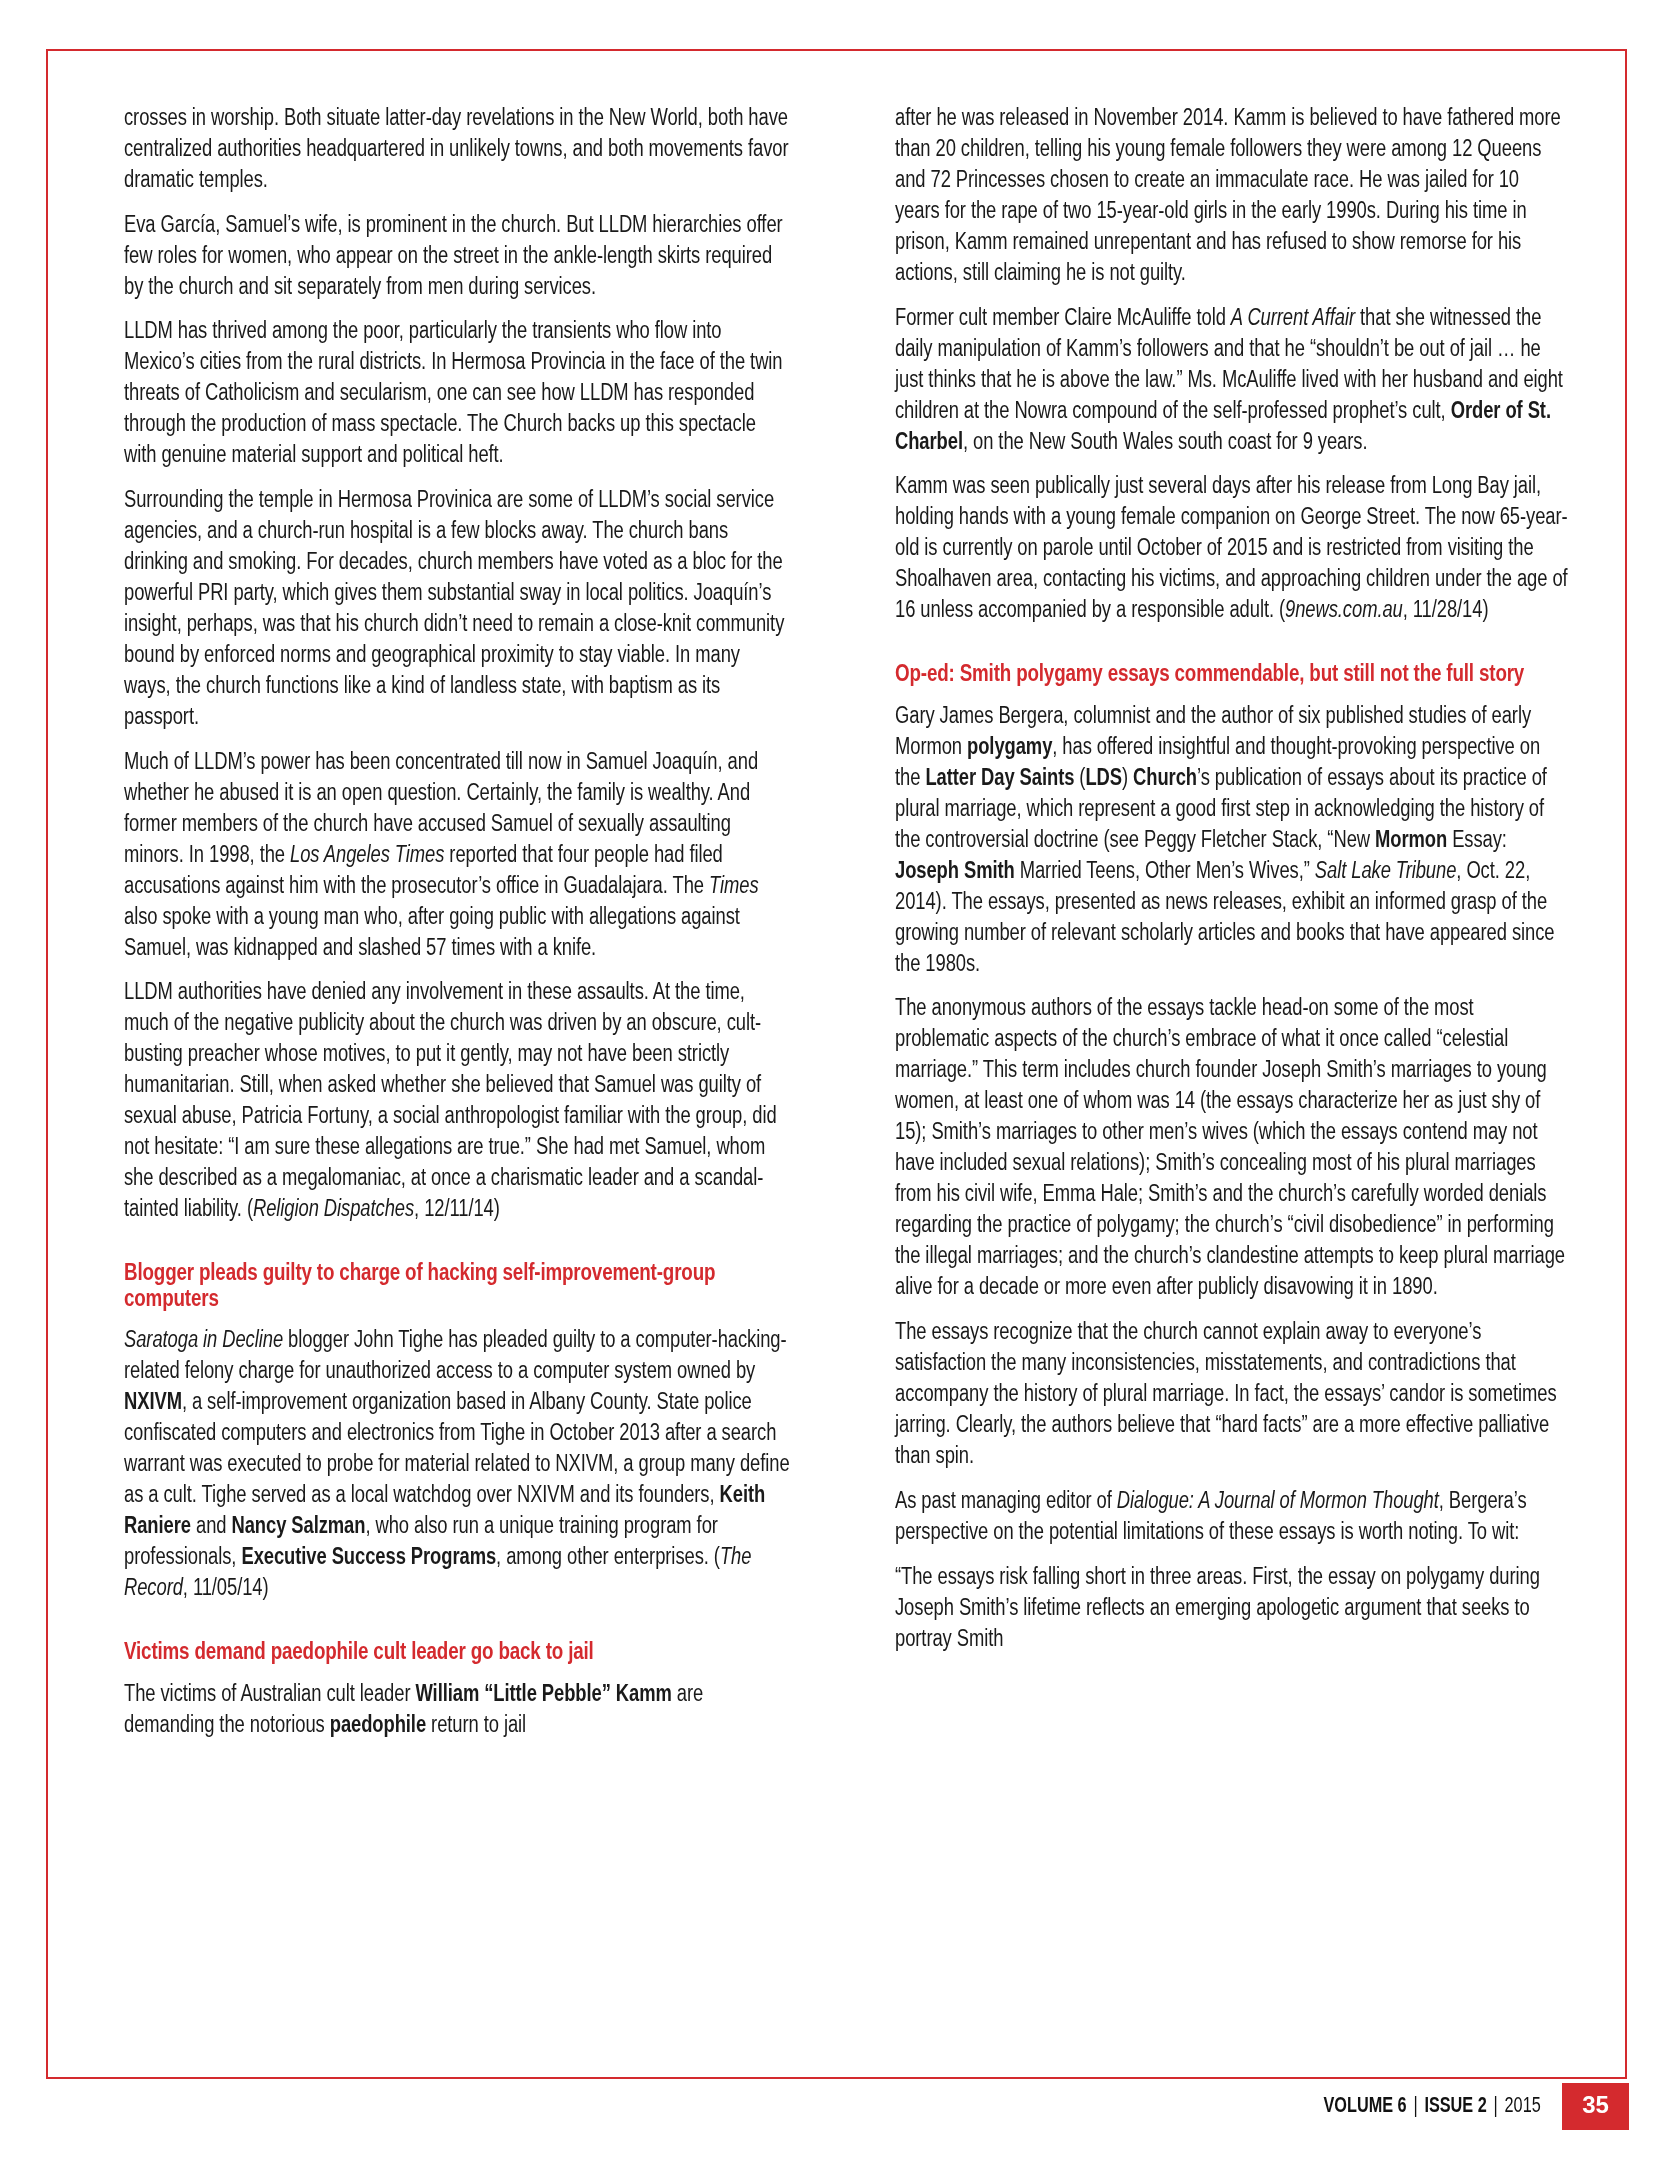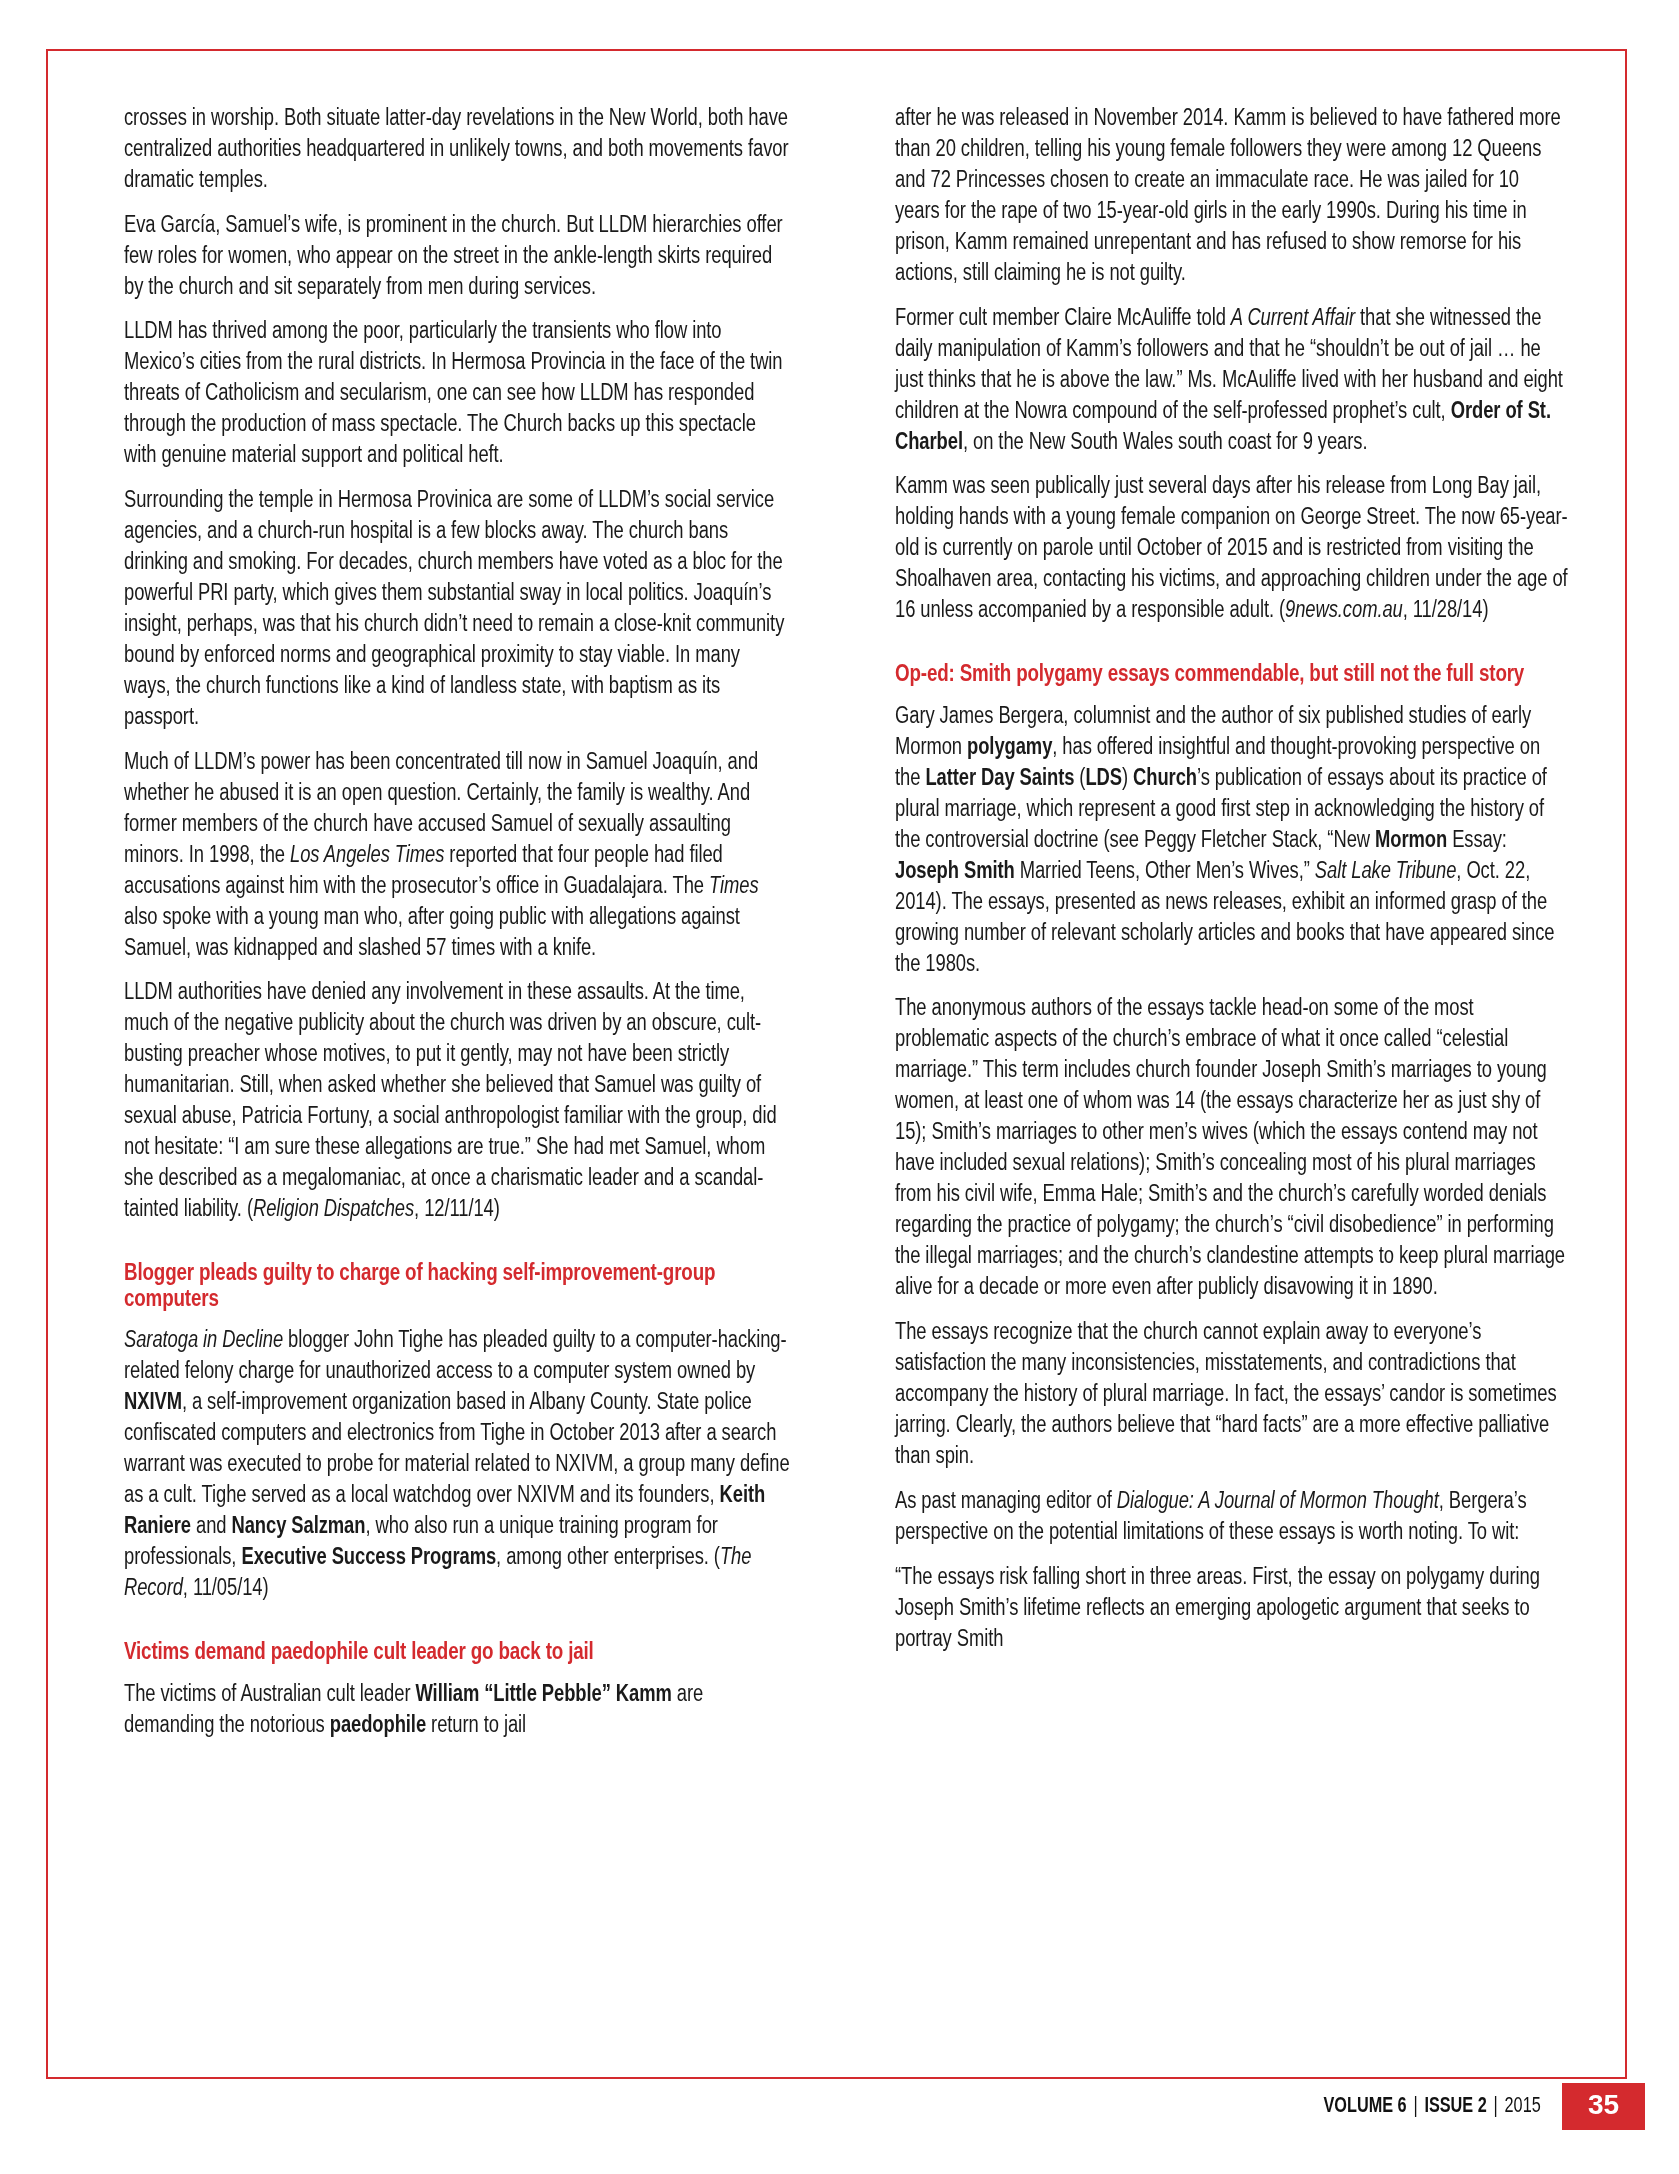--- a/index.html
+++ b/index.html
@@ -9,21 +9,21 @@
   .col-left { left: 124px; width: 833px; }
   .col-right { left: 895px; width: 841px; }
   .para { font-size: 23px; line-height: 31px; margin: 0 0 13.7px 0; letter-spacing: -0.1px; }
   .para b { font-weight: bold; }
   .para i { font-style: italic; }
   .heading { font-size: 23.5px; line-height: 25.4px; font-weight: bold; color: #d42a2e; margin: 36px 0 13px 0; letter-spacing: -0.2px; }
   .footer { position: absolute; top: 2083px; height: 47px; right: 0; left: 0; }
   .footer-text { position: absolute; right: 139px; top: 9.4px; font-size: 22.6px; line-height: 26px; color: #111; transform-origin: 100% 0; transform: scaleX(0.72); white-space: nowrap; }
   .footer-text .strong { font-weight: bold; }
   .footer-text .sep { margin: 0 9.4px; }
-  .page-badge { position: absolute; left: 1562px; top: 0; width: 83px; height: 47px; background: #d42a2e; color: #fff; font-weight: bold; font-size: 28px; line-height: 43px; text-align: center; }
+  .page-badge { position: absolute; left: 1562px; top: 0; width: 67px; height: 47px; background: #d42a2e; color: #fff; font-weight: bold; font-size: 24px; line-height: 43px; text-align: center; }
 </style>
 </head>
 <body>
 
 <div class="frame"></div>
 
 <div class="col col-left">
     <p class="para"><span>crosses in worship. Both situate latter-day revelations in the New World, both have centralized authorities headquartered in unlikely towns, and both movements favor dramatic temples.</span></p>
     <p class="para"><span>Eva García, Samuel’s wife, is prominent in the church. But LLDM hierarchies offer few roles for women, who appear on the street in the ankle-length skirts required by the church and sit separately from men during services.</span></p>
     <p class="para"><span>LLDM has thrived among the poor, particularly the transients who flow into Mexico’s cities from the rural districts. In Hermosa Provincia in the face of the twin threats of Catholicism and secularism, one can see how LLDM has responded through the production of mass spectacle. The Church backs up this spectacle with genuine material support and political heft.</span></p>

